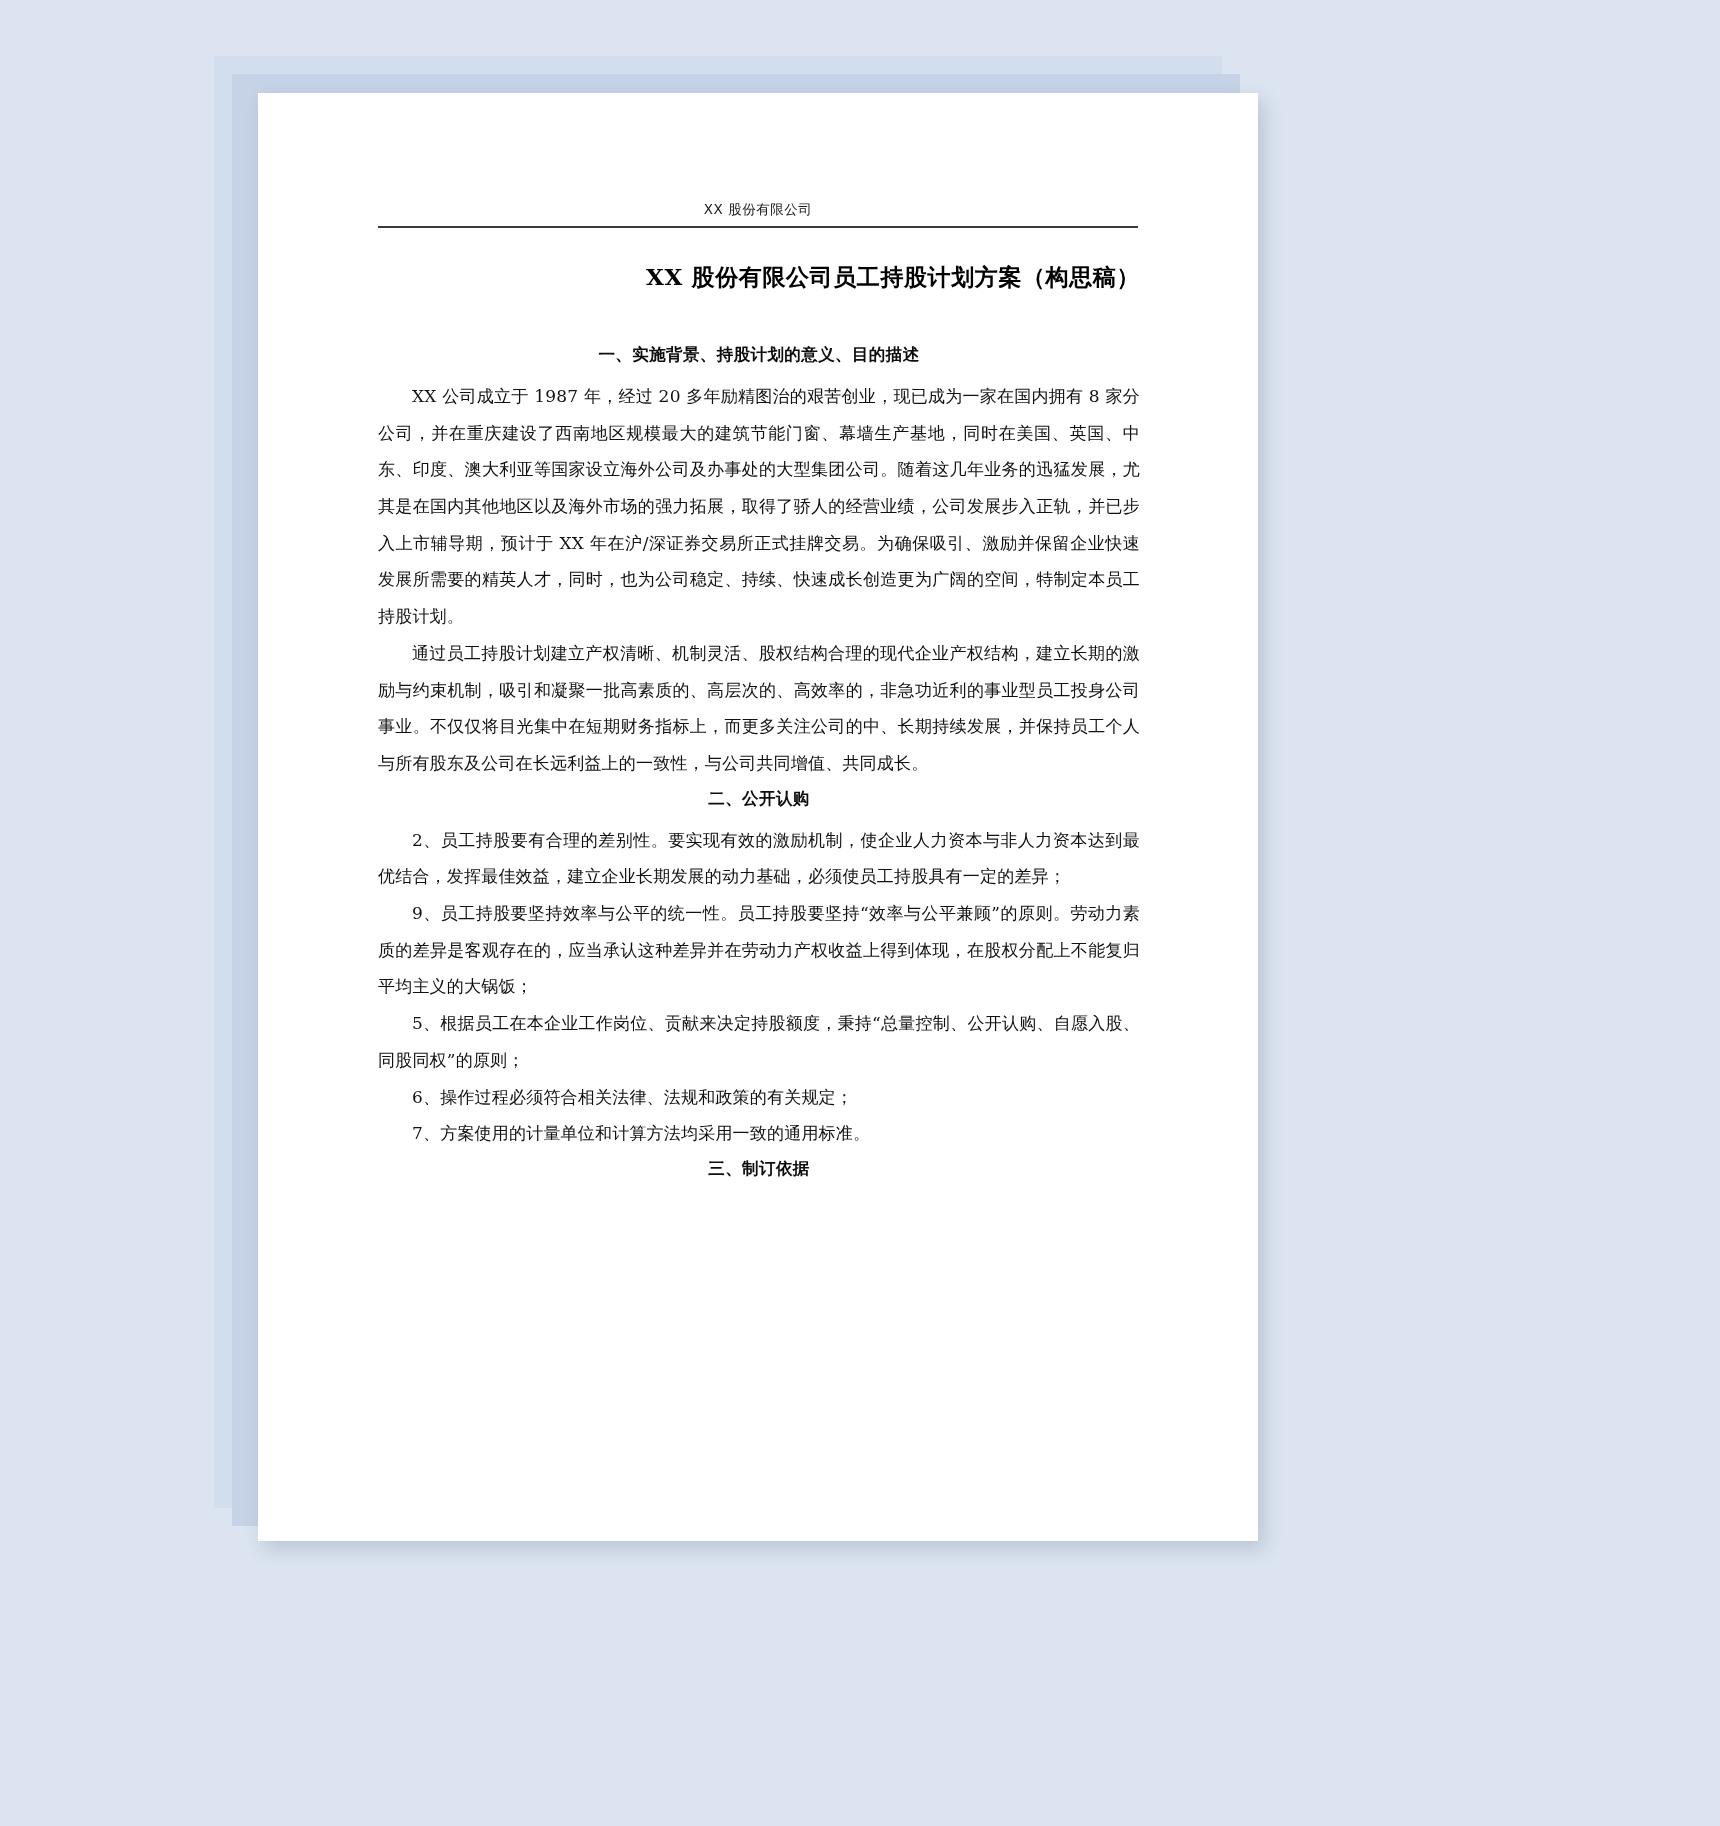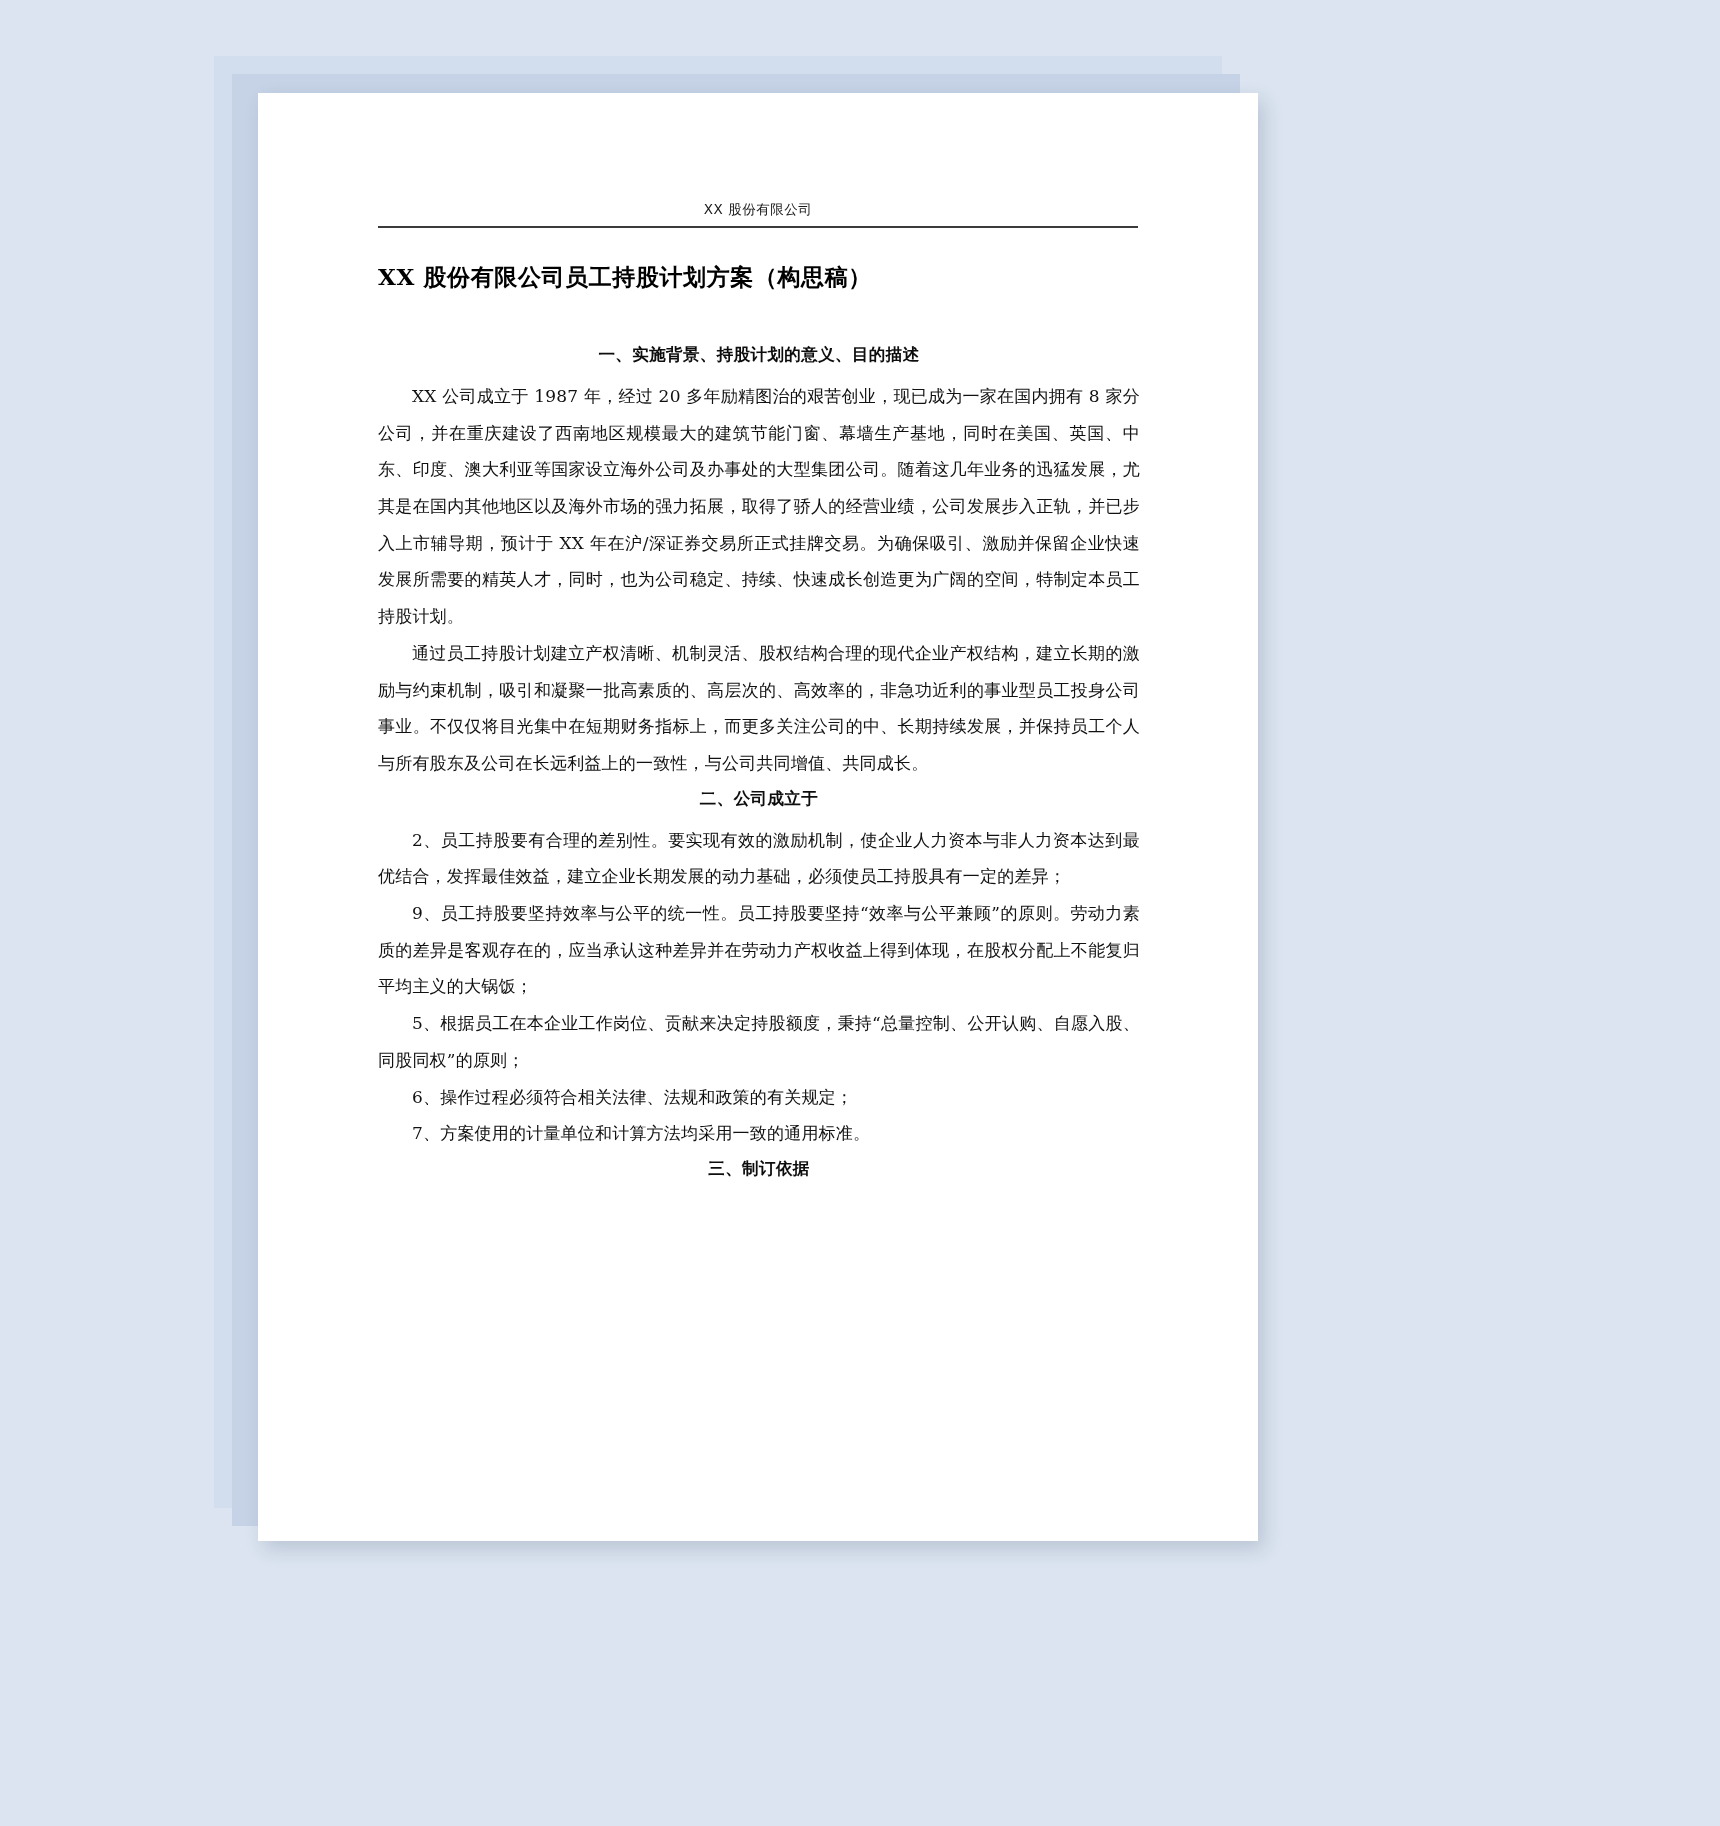--- a/index.html
+++ b/index.html
@@ -77,21 +77,21 @@
 
   
   .content {
     position: absolute;
     left: 120px;
     top: 168px;
     width: 762px;
   }
 
   .doc-title {
-    text-align: left;
+    text-align: right;
     font-size: 23px;
     font-weight: bold;
     color: #000;
     letter-spacing: 0.6px;
     margin: 0 0 46px 0;
     line-height: 1.35;
   }
 
   .section-heading {
     font-size: 16.5px;
@@ -127,21 +127,21 @@
     <div class="header-rule"></div>
 
     <div class="content">
 
       <div class="doc-title">XX 股份有限公司员工持股计划方案（构思稿）</div>
 
       <div class="section-heading">一、实施背景、持股计划的意义、目的描述</div>
       <p class="para">XX 公司成立于 1987 年，经过 20 多年励精图治的艰苦创业，现已成为一家在国内拥有 8 家分公司，并在重庆建设了西南地区规模最大的建筑节能门窗、幕墙生产基地，同时在美国、英国、中东、印度、澳大利亚等国家设立海外公司及办事处的大型集团公司。随着这几年业务的迅猛发展，尤其是在国内其他地区以及海外市场的强力拓展，取得了骄人的经营业绩，公司发展步入正轨，并已步入上市辅导期，预计于 XX 年在沪/深证券交易所正式挂牌交易。为确保吸引、激励并保留企业快速发展所需要的精英人才，同时，也为公司稳定、持续、快速成长创造更为广阔的空间，特制定本员工持股计划。</p>
       <p class="para">通过员工持股计划建立产权清晰、机制灵活、股权结构合理的现代企业产权结构，建立长期的激励与约束机制，吸引和凝聚一批高素质的、高层次的、高效率的，非急功近利的事业型员工投身公司事业。不仅仅将目光集中在短期财务指标上，而更多关注公司的中、长期持续发展，并保持员工个人与所有股东及公司在长远利益上的一致性，与公司共同增值、共同成长。</p>
 
-      <div class="section-heading">二、公司成立于</div>
+      <div class="section-heading">二、公开认购</div>
       <p class="para">2、员工持股要有合理的差别性。要实现有效的激励机制，使企业人力资本与非人力资本达到最优结合，发挥最佳效益，建立企业长期发展的动力基础，必须使员工持股具有一定的差异；</p>
       <p class="para">9、员工持股要坚持效率与公平的统一性。员工持股要坚持“效率与公平兼顾”的原则。劳动力素质的差异是客观存在的，应当承认这种差异并在劳动力产权收益上得到体现，在股权分配上不能复归平均主义的大锅饭；</p>
       <p class="para">5、根据员工在本企业工作岗位、贡献来决定持股额度，秉持“总量控制、公开认购、自愿入股、同股同权”的原则；</p>
       <p class="para">6、操作过程必须符合相关法律、法规和政策的有关规定；</p>
       <p class="para">7、方案使用的计量单位和计算方法均采用一致的通用标准。</p>
 
       <div class="section-heading">三、制订依据</div>
 
     </div>
   </div>

